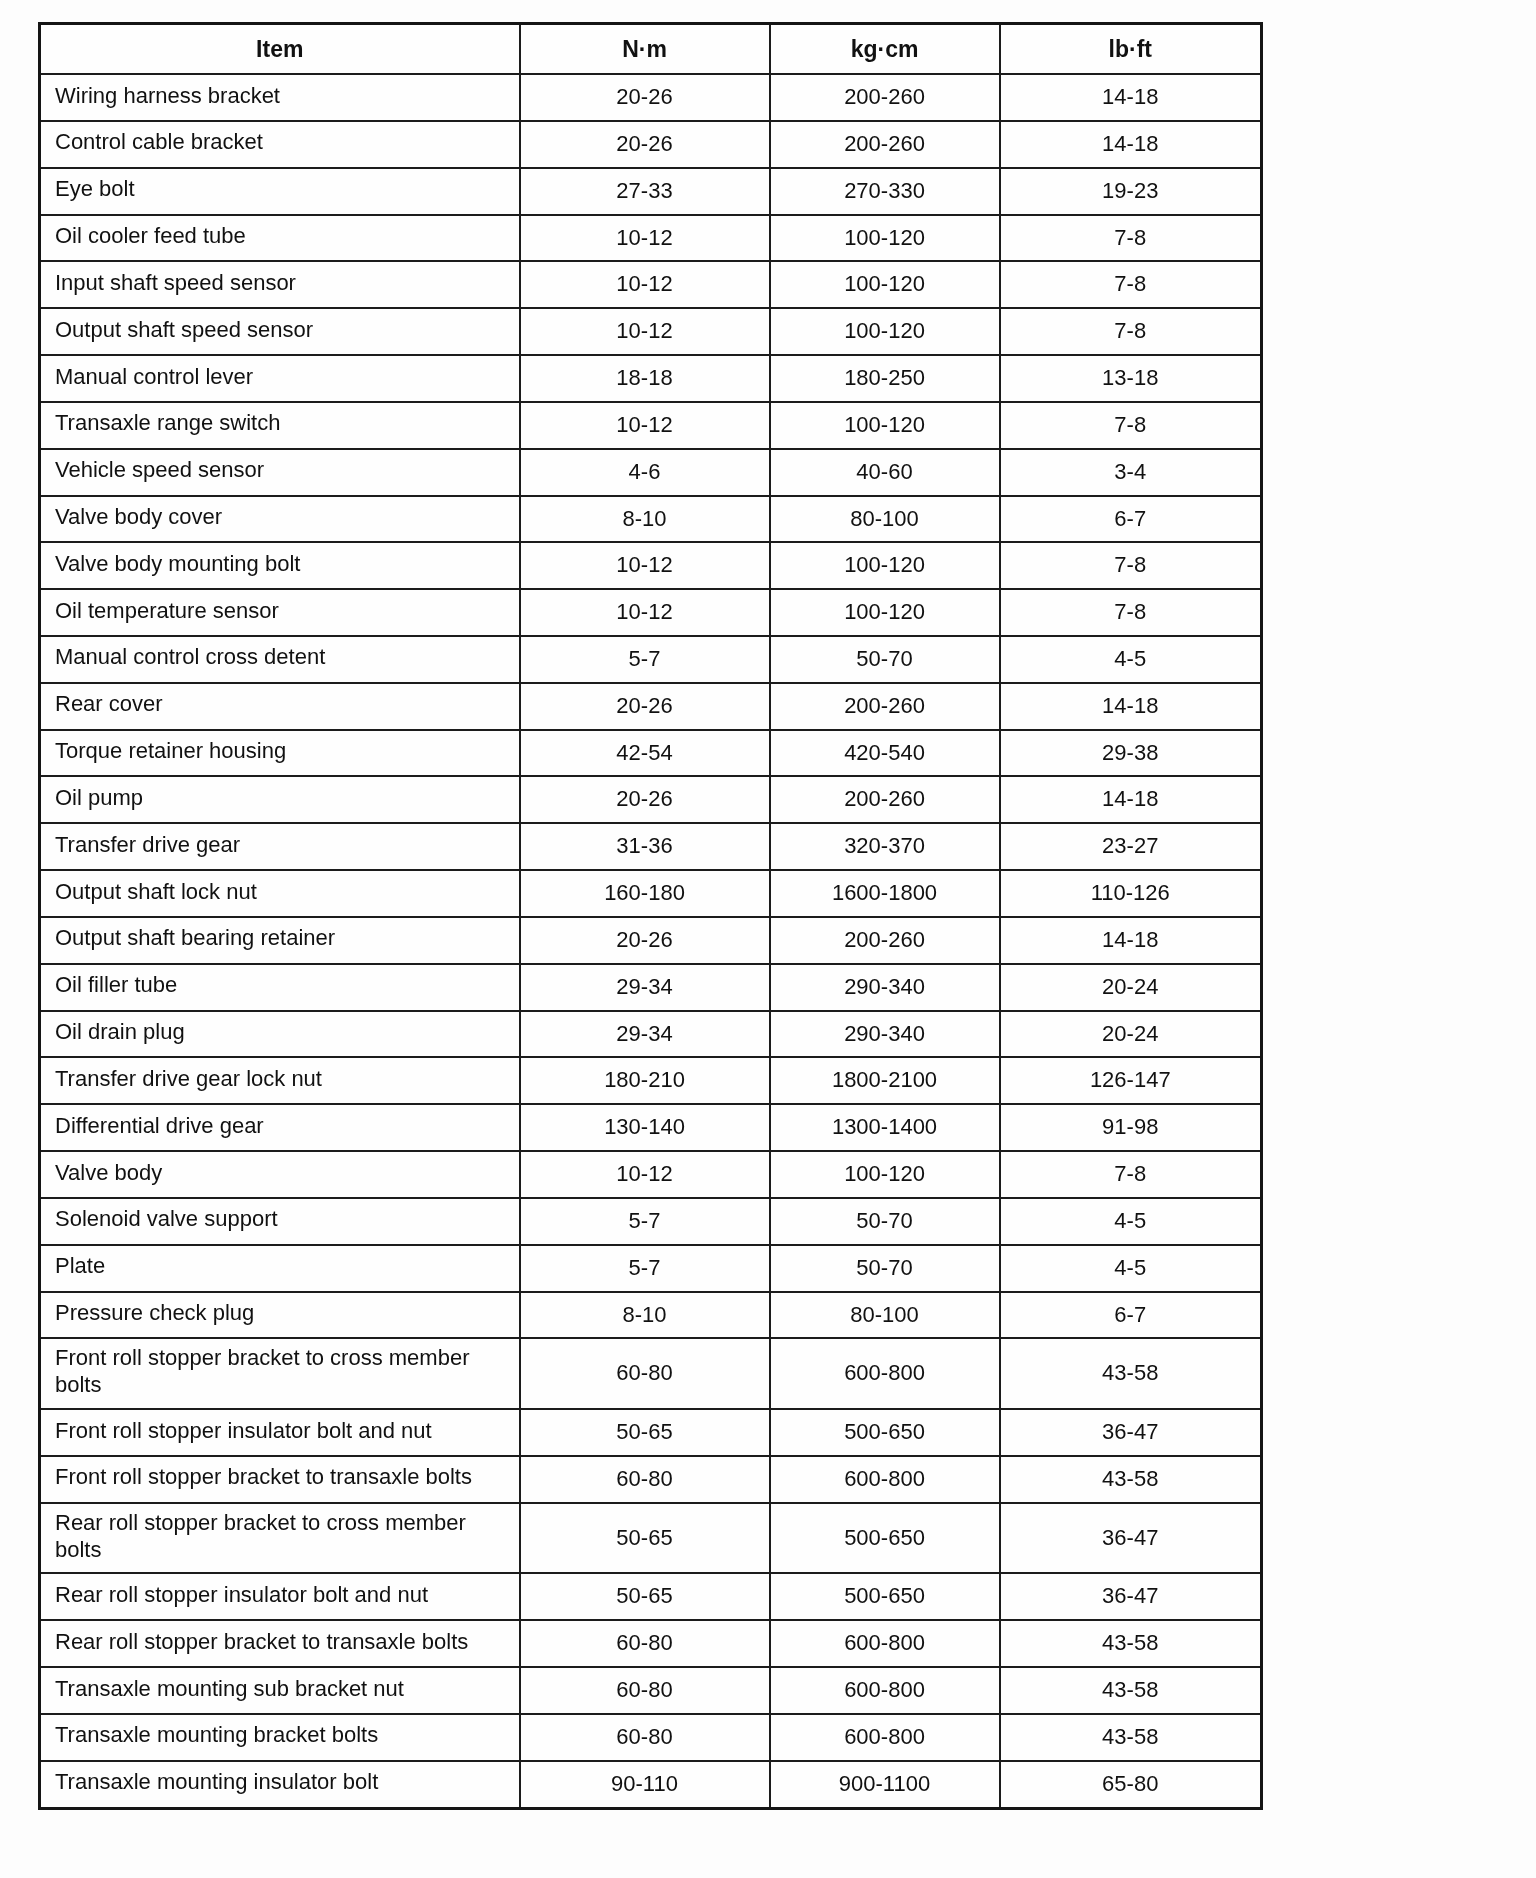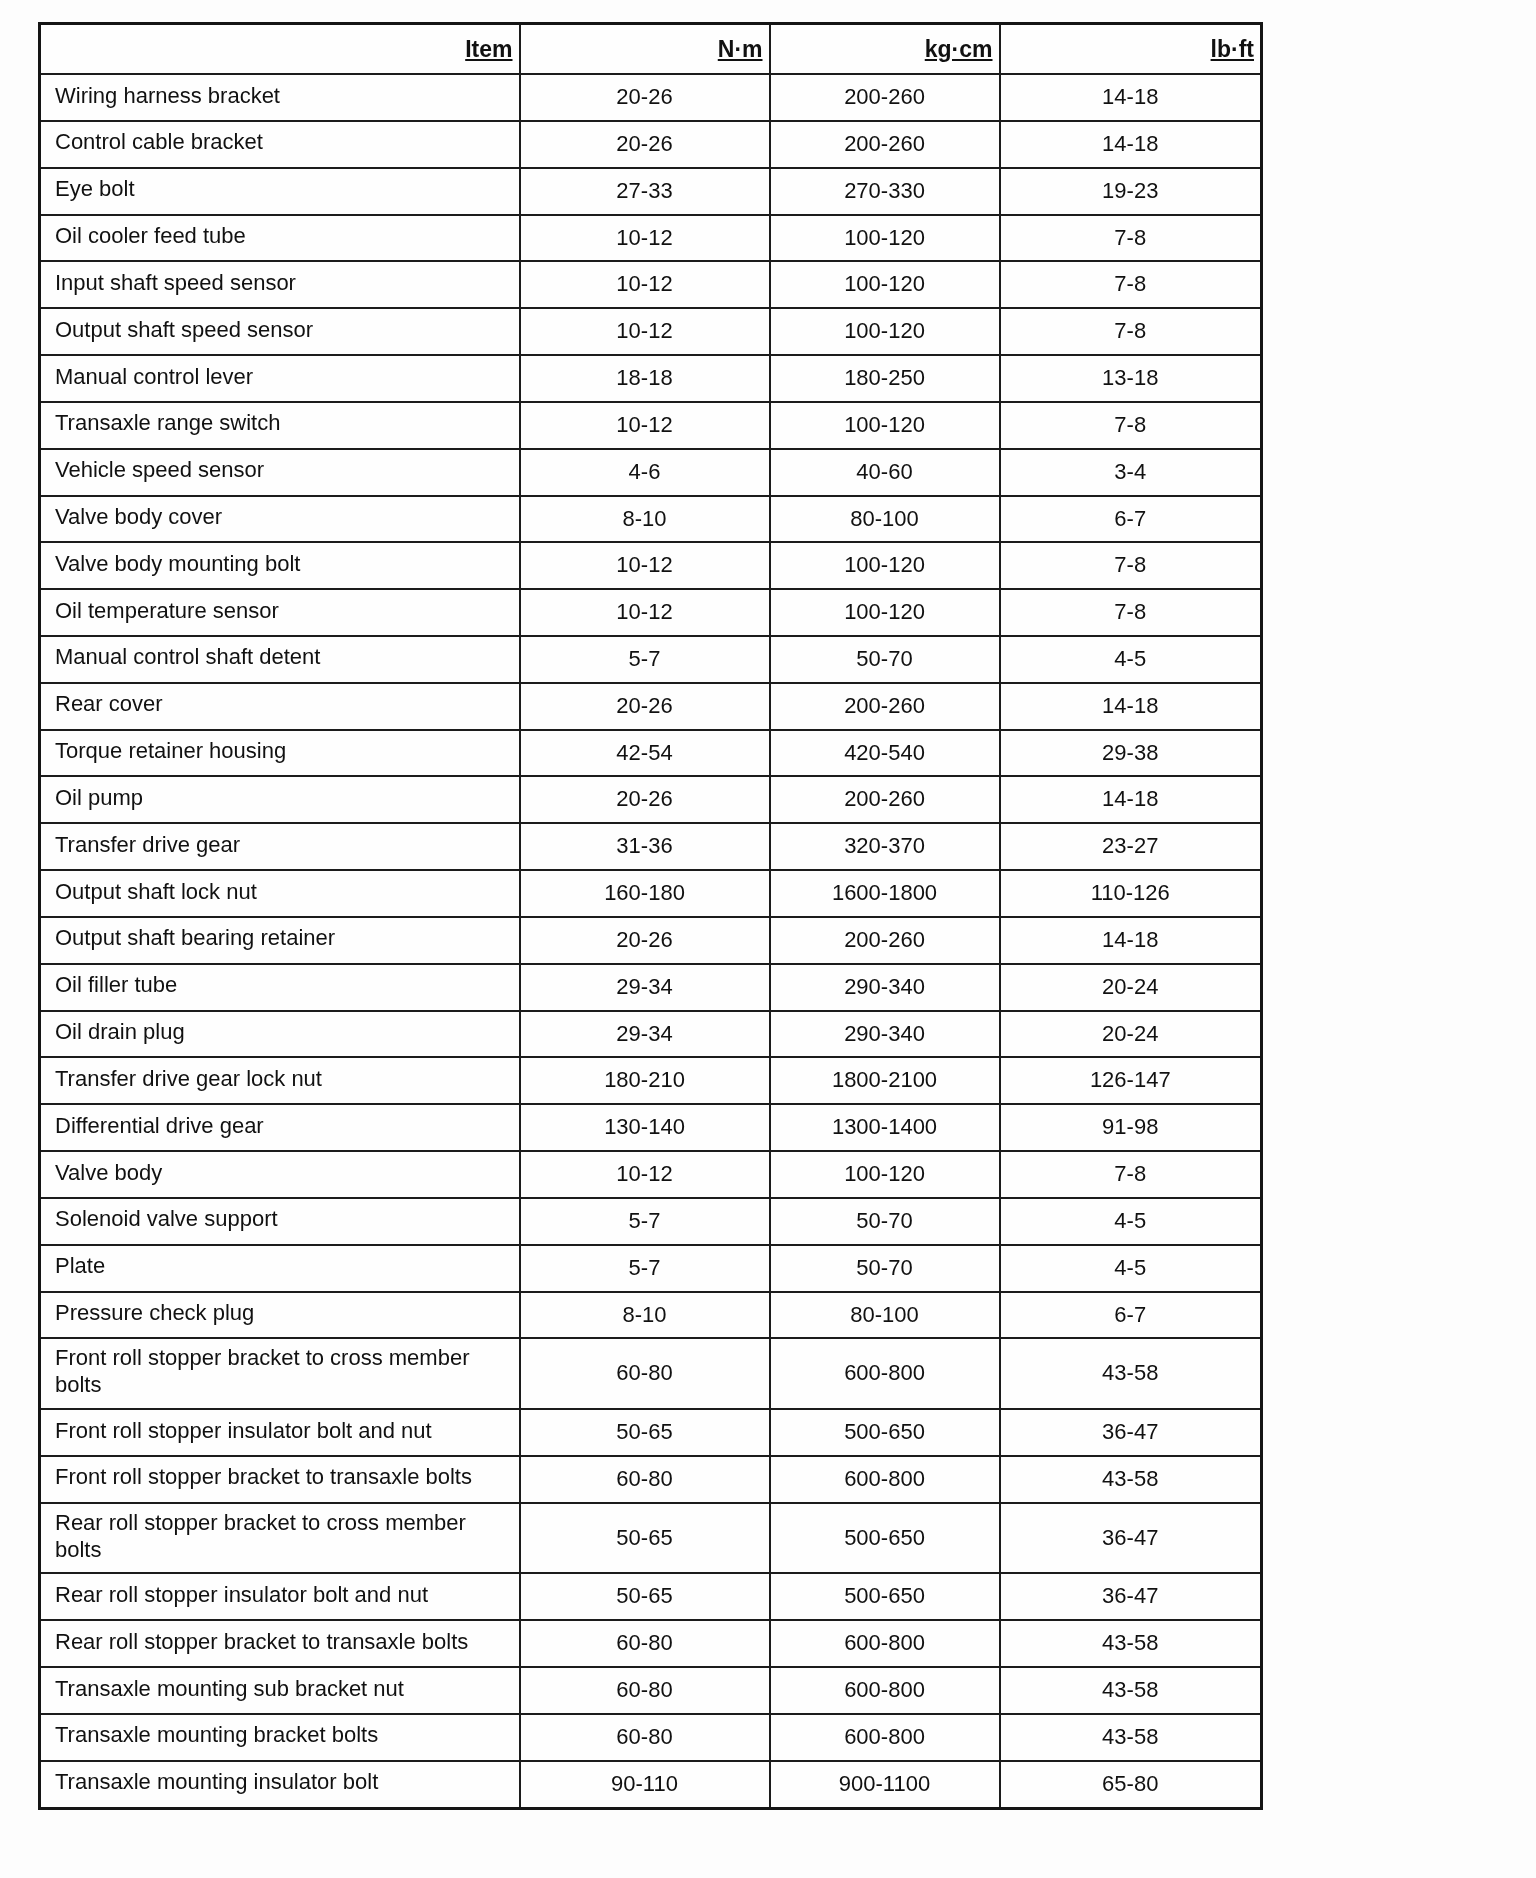--- a/index.html
+++ b/index.html
@@ -38,24 +38,23 @@
   table.torque-table {
     border: 3px solid #151515;
   }
   table.torque-table col.c-item { width: 480px; }
   table.torque-table col.c-nm   { width: 250px; }
   table.torque-table col.c-kgcm { width: 230px; }
   table.torque-table col.c-lbft { width: 262px; }
 
   table.torque-table th {
     font-weight: bold;
-    text-align: right;
+    text-align: center;
     padding: 10px 6px;
     font-size: 23px;
-    text-decoration: underline;
   }
   table.torque-table td.item {
     text-align: left;
     padding: 6px 10px 9px 14px;
   }
   table.torque-table td.val {
     text-align: center;
     padding: 9px 6px;
   }
 </style>
@@ -146,21 +145,21 @@
             <td class="val">100-120</td>
             <td class="val">7-8</td>
           </tr>
           <tr>
             <td class="item">Oil temperature sensor</td>
             <td class="val">10-12</td>
             <td class="val">100-120</td>
             <td class="val">7-8</td>
           </tr>
           <tr>
-            <td class="item">Manual control shaft detent</td>
+            <td class="item">Manual control cross detent</td>
             <td class="val">5-7</td>
             <td class="val">50-70</td>
             <td class="val">4-5</td>
           </tr>
           <tr>
             <td class="item">Rear cover</td>
             <td class="val">20-26</td>
             <td class="val">200-260</td>
             <td class="val">14-18</td>
           </tr>

